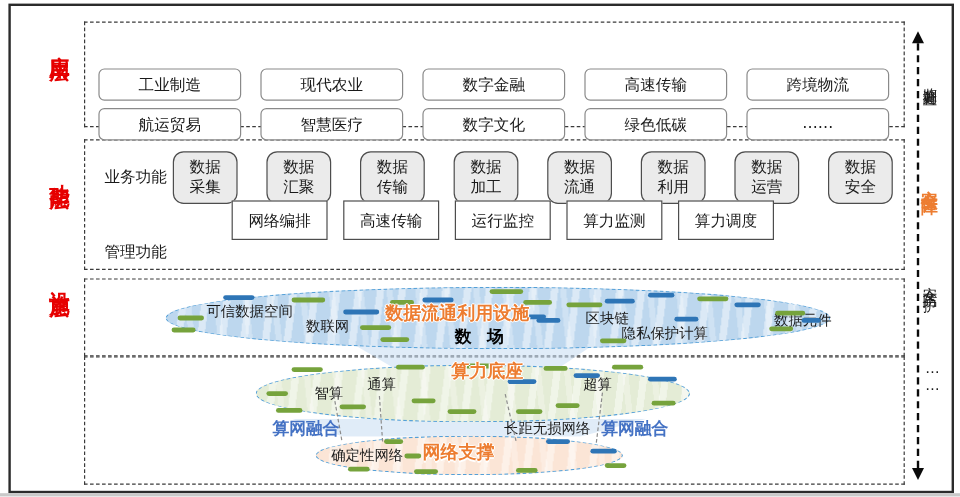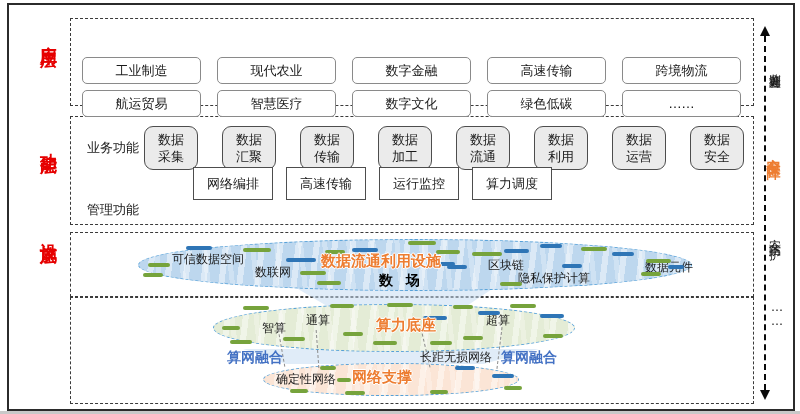--- a/index.html
+++ b/index.html
@@ -44,21 +44,21 @@
       repeating-linear-gradient(97deg, rgba(255,255,255,0) 0 12px, rgba(255,255,255,.45) 12px 18px),
       repeating-linear-gradient(84deg, rgba(255,255,255,0) 0 19px, rgba(255,255,255,.28) 19px 24px);}
   #ellipse-data{left:138px;top:239px;width:552px;height:50px;background-color:var(--ellipse-data);}
   #ellipse-compute{left:213px;top:304px;width:360px;height:46px;background-color:var(--ellipse-compute);}
   #ellipse-network{left:263px;top:363px;width:254px;height:31px;background-color:var(--ellipse-network);}
   .fac-label{font-size:12px;white-space:nowrap;}
   .t-orange{color:var(--accent-orange);font-weight:700;font-size:15px;white-space:nowrap;
             text-shadow:1px 0 0 #fff,-1px 0 0 #fff,0 1px 0 #fff,0 -1px 0 #fff;}
   #title-data{left:321px;top:252px;}
   #subtitle-data{left:379px;top:272px;font-size:14px;font-weight:600;letter-spacing:4px;color:#000;white-space:nowrap;}
-  #title-compute{left:352px;top:316px;padding-left:24px;}
+  #title-compute{left:352px;top:300px;padding-left:24px;}
   #title-network{left:352px;top:368px;}
   .conv{color:var(--accent-blue);font-weight:700;font-size:14px;white-space:nowrap;}
   #conv-left{left:227px;top:349px;}
   #conv-right{left:501px;top:349px;}
   .funnel{background:rgba(198,221,242,.55);}
   #funnel-1{left:290px;top:288px;width:210px;height:21px;clip-path:polygon(3% 0,97% 0,82% 100%,20% 100%);}
   #funnel-2{left:237px;top:349px;width:308px;height:15px;clip-path:polygon(2% 0,98% 0,80% 100%,16% 100%);}
   .connector{width:0;border-left:1px dashed #8c8c8c;}
   .decor-bar{height:4px;border-radius:2px;}
   
@@ -128,20 +128,21 @@
         <span>数据运营</span>
       </div>
       <div class="biz-box">
         <span>数据安全</span>
       </div>
     </div>
   <div class="abs" id="mgmt-row">
       <div class="mgmt-box">网络编排</div>
       <div class="mgmt-box">高速传输</div>
       <div class="mgmt-box">运行监控</div>
+      <div class="mgmt-box">算力监测</div>
       <div class="mgmt-box">算力调度</div>
     </div>
 
   <div class="abs funnel" id="funnel-1"></div>
   <div class="abs funnel" id="funnel-2"></div>
   <div class="abs ellipse texture" id="ellipse-data"></div>
   <div class="abs ellipse texture" id="ellipse-compute"></div>
   <div class="abs ellipse texture" id="ellipse-network"></div>
 
   <div id="decor-layer">

